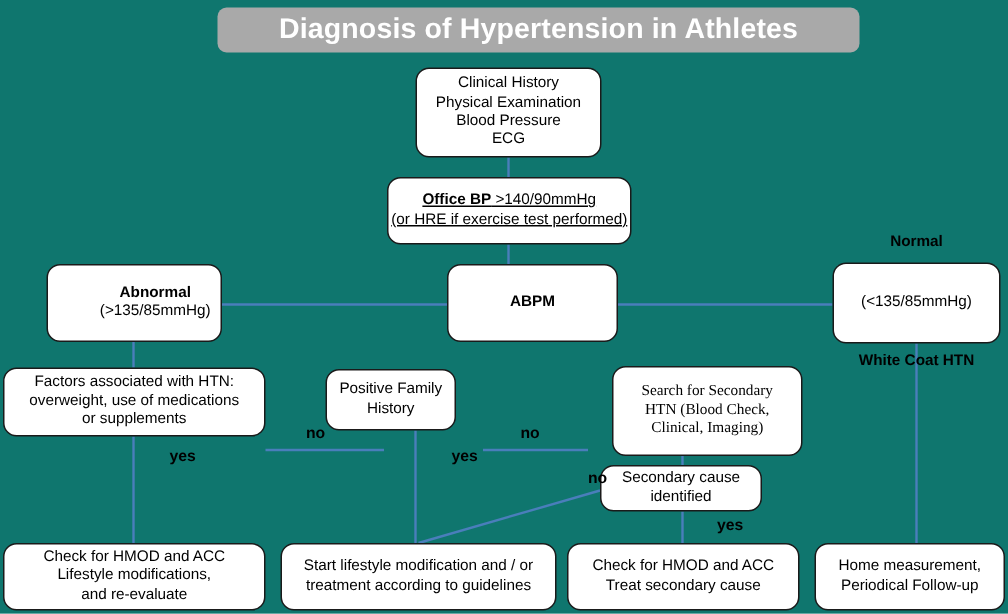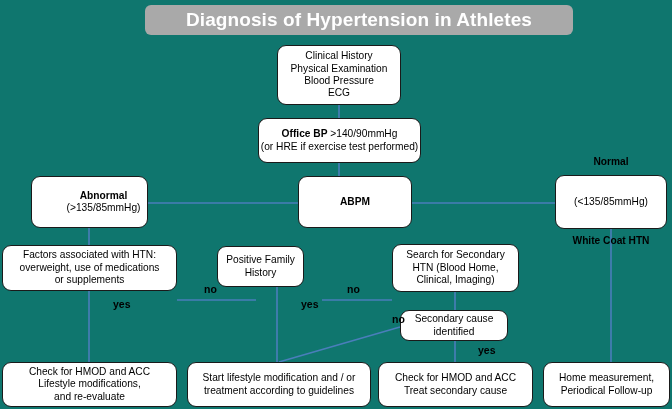--- a/index.html
+++ b/index.html
@@ -115,21 +115,21 @@
     </g>
   </svg>
 
   <div class="node" style="left:277px; top:45px; width:124px; height:60px;">
     <span class="ln">Clinical History</span>
     <span class="ln">Physical Examination</span>
     <span class="ln">Blood Pressure</span>
     <span class="ln">ECG</span>
   </div>
 
-  <div class="node" style="left:258px; top:118px; width:163px; height:45px;">
+  <div class="node" style="left:258px; top:118px; width:163px; height:45px;text-decoration:underline;">
     <span class="ln"><b class="b">Office BP</b><span> &gt;140/90mmHg</span></span>
     <span class="ln">(or HRE if exercise test performed)</span>
   </div>
 
   <div class="node" style="left:31px; top:176px; width:117px; height:52px;padding-left:32px;">
     <span class="ln b">Abnormal</span>
     <span class="ln">(&gt;135/85mmHg)</span>
   </div>
 
   <div class="node" style="left:298px; top:176px; width:114px; height:52px;">
@@ -146,23 +146,23 @@
     <span class="ln">Factors associated with HTN:</span>
     <span class="ln">overweight, use of medications</span>
     <span class="ln">or supplements</span>
   </div>
 
   <div class="node" style="left:217px; top:246px; width:87px; height:41px;">
     <span class="ln">Positive Family</span>
     <span class="ln">History</span>
   </div>
 
-  <div class="node" style="left:392px; top:244px; width:127px; height:48px;">
+  <div class="node" style="left:408px; top:244px; width:127px; height:60px;font-family:Liberation Serif, serif;">
     <span class="ln">Search for Secondary</span>
-    <span class="ln">HTN (Blood Home,</span>
+    <span class="ln">HTN (Blood Check,</span>
     <span class="ln">Clinical, Imaging)</span>
   </div>
 
   <div class="node" style="left:400px; top:310px; width:108px; height:31px;">
     <span class="ln">Secondary cause</span>
     <span class="ln">identified</span>
   </div>
 
   <div class="node" style="left:2px; top:362px; width:175px; height:45px;">
     <span class="ln">Check for HMOD and ACC</span>

